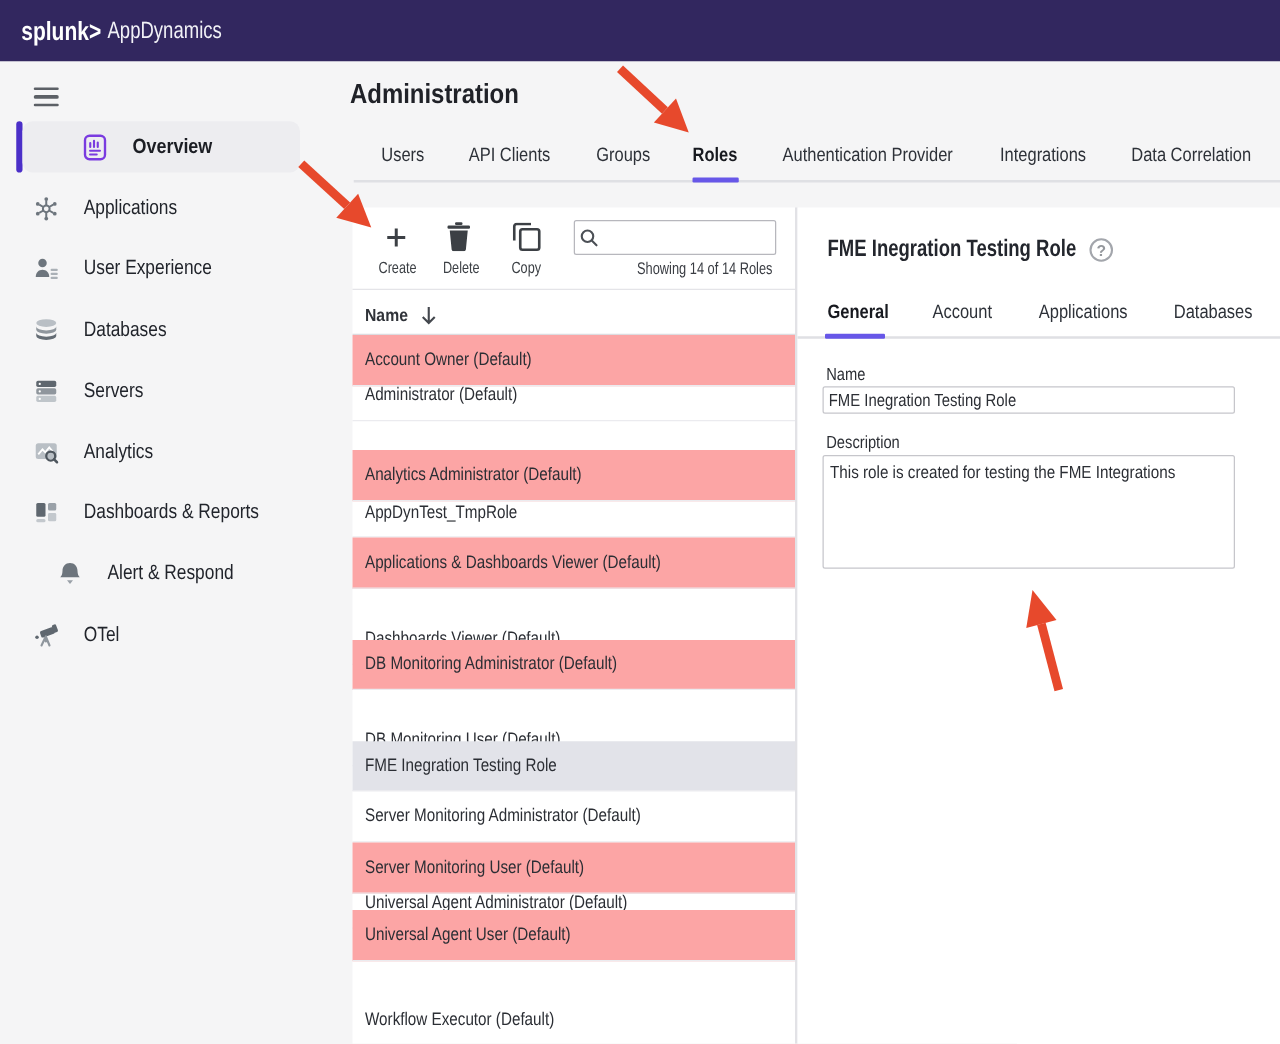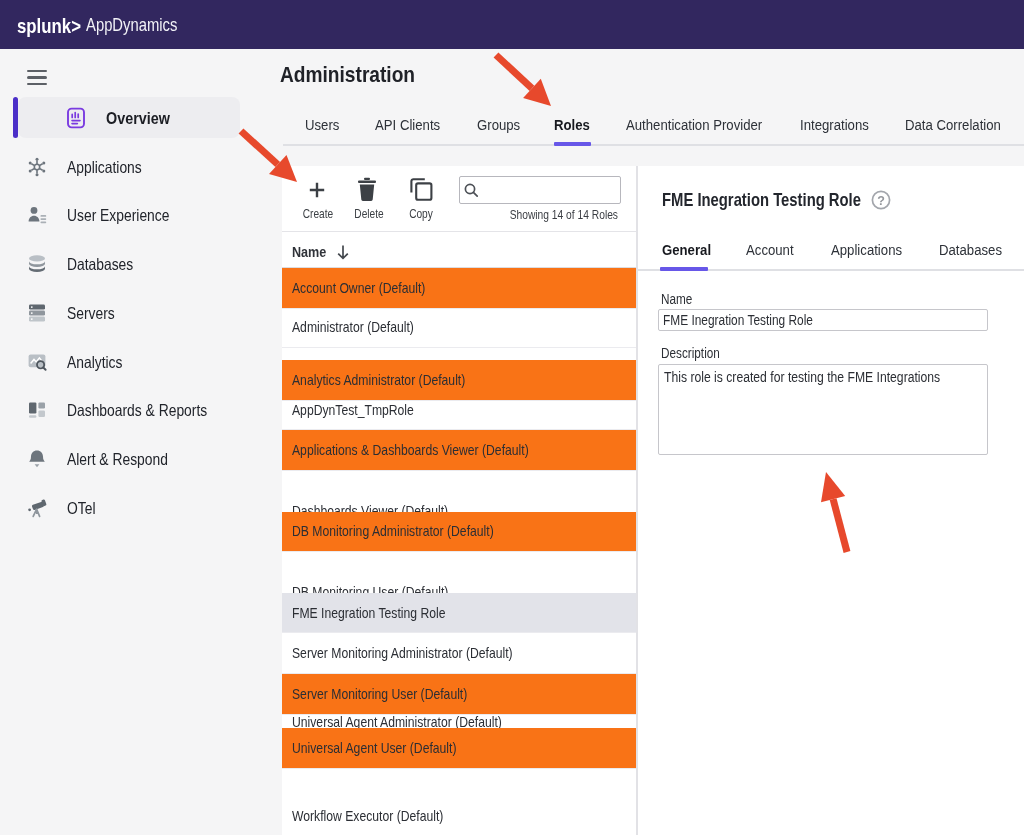--- a/index.html
+++ b/index.html
@@ -30,21 +30,21 @@
 #pdivider{position:absolute;left:636px;top:166px;width:2px;height:669px;background:#e2e2e6;}
 
 .tlabel{position:absolute;top:206px;font-size:13px;color:#3c4045;text-align:center;width:60px;transform:scaleX(0.78);transform-origin:center center;}
 #searchbox{position:absolute;left:459px;top:176px;width:162px;height:28px;background:#fff;border:1px solid #b7b7bd;border-radius:2px;box-sizing:border-box;}
 #showing{position:absolute;left:418px;top:206.5px;width:200px;font-size:13.5px;color:#3a3d43;text-align:right;transform:scaleX(0.76);transform-origin:right center;}
 
 #namehdr{position:absolute;left:292px;top:243.5px;font-size:14px;line-height:16px;font-weight:bold;color:#303339;transform:scaleX(0.9);transform-origin:left center;}
 #hdrline{position:absolute;left:282px;top:267px;width:354px;height:1px;background:#dcdce0;}
 .row{position:absolute;left:282px;width:354px;height:40.6px;box-sizing:border-box;border-bottom:1px solid #ebebef;}
 .row span{position:absolute;left:10px;top:50%;transform:translateY(-50%) scaleX(0.84);transform-origin:left center;font-size:14.5px;color:#2b2e34;white-space:nowrap;}
-.odd{background:#f97316;}
+.odd{background:#fca5a5;}
 .sel{background:#e2e3e9;}
 
 #rtitle{position:absolute;left:662px;top:188px;font-size:19px;line-height:23px;font-weight:bold;color:#23262d;transform:scaleX(0.78);transform-origin:left center;}
 .rtab{position:absolute;top:241px;height:17px;line-height:17px;font-size:15.5px;color:#2d3138;white-space:nowrap;transform:scaleX(0.85);transform-origin:left center;}
 #rtabline{position:absolute;left:638px;top:269px;width:386px;height:1.6px;background:#dfe0e4;}
 #rtabul{position:absolute;left:660px;top:267px;width:48px;height:4.4px;background:#6757e8;border-radius:1px;}
 .flabel{position:absolute;left:661px;font-size:14px;line-height:16px;color:#2c2f35;transform:scaleX(0.84);transform-origin:left center;}
 #nameinput{position:absolute;left:658px;top:309px;width:330px;height:22px;border:1px solid #c6c6cb;border-radius:2px;background:#fff;box-sizing:border-box;}
 #nameinput span{position:absolute;left:4px;top:50%;transform:translateY(-50%) scaleX(0.85);transform-origin:left center;font-size:14px;color:#2b2e34;white-space:nowrap;}
 #descbox{position:absolute;left:658px;top:364px;width:330px;height:91px;border:1px solid #c6c6cb;border-radius:2px;background:#fff;box-sizing:border-box;}
@@ -138,21 +138,21 @@
 <div class="navitem" style="top:399.3px;">
  <svg class="ico" viewBox="0 0 22 22">
   <rect x="3" y="3.4" width="7.4" height="11" rx="1.2" fill="#5f676f"></rect>
   <rect x="12.4" y="3.4" width="6.6" height="6" rx="1.2" fill="#9aa1a8"></rect>
   <rect x="12.4" y="11.4" width="6.6" height="6.6" rx="1.2" fill="#c3c8cd"></rect>
   <rect x="3" y="16.2" width="7.4" height="2.6" rx="1.2" fill="#c3c8cd"></rect>
  </svg>
  <span class="lbl">Dashboards &amp; Reports</span>
 </div>
 
-<div class="navitem" style="top:448px;">
+<div class="navitem" style="top:448px;margin-left:19px;">
  <svg class="ico" viewBox="0 0 22 22">
   <path d="M11 2.4 c-3.6 0-6 2.7-6 6.2 0 2.9-.9 4.2-1.8 5.2 h15.6 c-.9-1-1.8-2.3-1.8-5.2 0-3.5-2.4-6.2-6-6.2z" fill="#6d757d"></path>
   <path d="M8.6 16.2 h4.8 l-2.4 3 z" fill="#9aa1a8"></path>
  </svg>
  <span class="lbl">Alert &amp; Respond</span>
 </div>
 
 <div class="navitem" style="top:496.8px;">
  <svg class="ico" viewBox="0 0 22 22">
   <g fill="#5f676f">
@@ -207,21 +207,21 @@
 <div id="namehdr">Name</div>
 <svg class="abs" style="left:335px;top:244px;" width="16" height="16" viewBox="0 0 16 16">
  <path d="M8 1.5 V14 M3.2 9.6 L8 14.4 L12.8 9.6" fill="none" stroke="#44484e" stroke-width="1.7"></path>
 </svg>
 <div id="hdrline"></div>
 <div style="position:absolute;left:282px;top:230.5px;width:354px;height:1.2px;background:#e4e4e8;"></div>
 
 <div class="row odd" style="top:268px;">
     <span>Account Owner (Default)</span>
   </div>
-<div class="row" style="top:307px;text-align:center;">
+<div class="row" style="top:296px;text-align:center;">
     <span>Administrator (Default)</span>
   </div>
 <div class="row odd" style="top:360px;">
     <span>Analytics Administrator (Default)</span>
   </div>
 <div class="row" style="top:389.8px;">
     <span>AppDynTest_TmpRole</span>
   </div>
 <div class="row odd" style="top:430.4px;">
     <span>Applications &amp; Dashboards Viewer (Default)</span>

